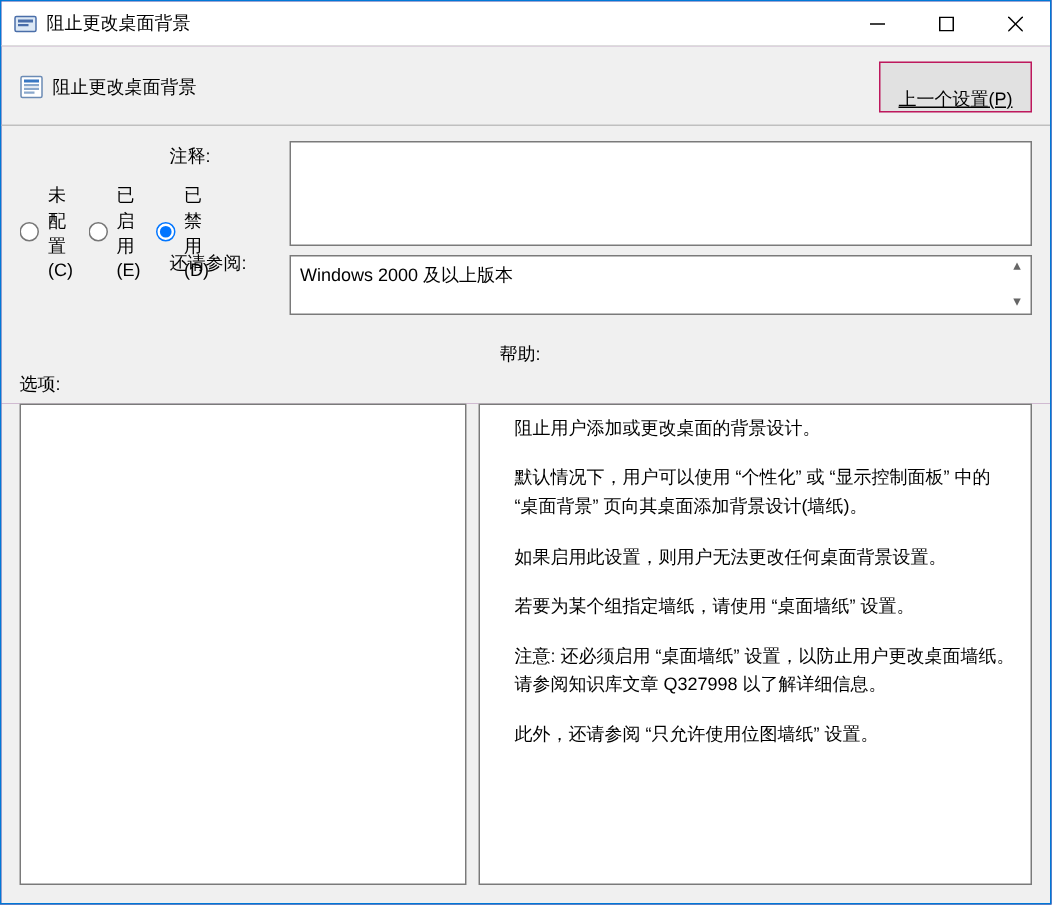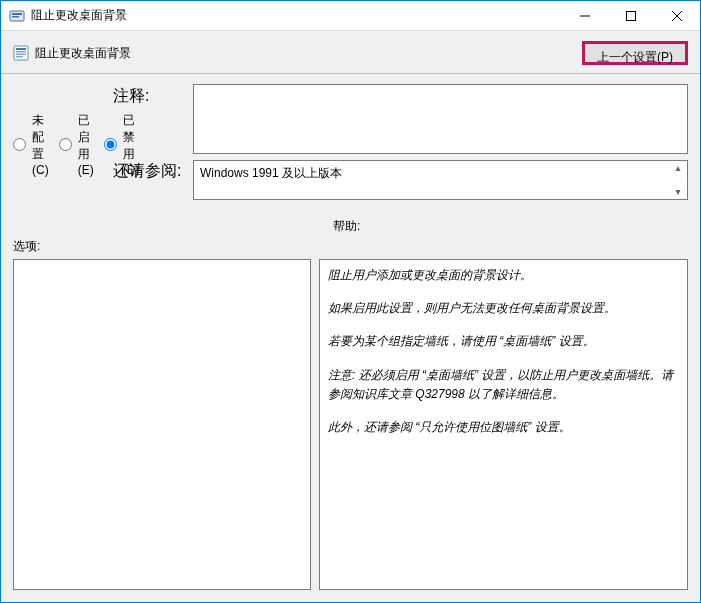--- a/index.html
+++ b/index.html
@@ -60,27 +60,28 @@
     margin-right: 6px;
     display: inline-flex;
   }
   .header .policy-name {
     font-size: 12px;
     flex: 0 0 auto;
   }
   .header .spacer { flex: 1; }
   .nav-btn {
     height: 24px;
-    padding: 5px 12px;
+    padding: 16px 12px;
     margin-left: 8px;
     background: #e1e1e1;
-    border: 3px solid #be185d;
+    border: 1px solid #be185d;
     font-size: 12px;
     font-family: inherit;
     cursor: default;
+    text-decoration: underline;
   }
 
   
   .config-area {
     display: flex;
     padding: 10px 12px 6px 12px;
     gap: 10px;
     background: #f0f0f0;
   }
   .radio-col {
@@ -98,21 +99,21 @@
   }
   .radio-row input { margin: 0 2px 0 0; }
 
   .label-col {
     width: 70px;
     display: flex;
     flex-direction: column;
     justify-content: flex-start;
     gap: 54px;
     padding-top: 2px;
-    font-size: 16px;
+    font-size: 12px;
     text-align: left;
   }
 
   .field-col {
     flex: 1;
     display: flex;
     flex-direction: column;
     gap: 6px;
   }
   .comment-box {
@@ -166,21 +167,21 @@
   .panel {
     background: #fff;
     border: 1px solid #7a7a7a;
     padding: 6px 8px;
     overflow: auto;
     font-size: 12px;
     line-height: 1.6;
   }
   .panel.options { width: 298px; }
   .panel.help { flex: 1; }
-  .help p { margin: 0 0 14px 0; font-style: italic; }
+  .help p { margin: 0 0 14px 15px; }
 
   svg { display: block; }
 </style>
 </head>
 <body>
 
 <div class="window">
 
   <div class="titlebar">
     <span class="app-icon">
@@ -242,36 +243,37 @@
     </div>
 
     <div class="label-col">
       <span>注释:</span>
       <span>还请参阅:</span>
     </div>
 
     <div class="field-col">
       <div class="comment-box"></div>
       <div class="platform-box">
-        <span>Windows 1991 及以上版本</span>
+        <span>Windows 2000 及以上版本</span>
         <span class="scroll-hint up">▴</span>
         <span class="scroll-hint down">▾</span>
       </div>
     </div>
   </div>
 
   <div class="section-labels">
     <span class="lbl-options">选项:</span>
     <span class="lbl-help">帮助:</span>
   </div>
 
   <div class="panels">
     <div class="panel options"></div>
     <div class="panel help">
       <p>阻止用户添加或更改桌面的背景设计。</p>
+      <p>默认情况下，用户可以使用 “个性化” 或 “显示控制面板” 中的 “桌面背景” 页向其桌面添加背景设计(墙纸)。</p>
       <p>如果启用此设置，则用户无法更改任何桌面背景设置。</p>
       <p>若要为某个组指定墙纸，请使用 “桌面墙纸” 设置。</p>
       <p>注意: 还必须启用 “桌面墙纸” 设置，以防止用户更改桌面墙纸。请参阅知识库文章 Q327998 以了解详细信息。</p>
       <p>此外，还请参阅 “只允许使用位图墙纸” 设置。</p>
     </div>
   </div>
 
 </div>
 
 </body></html>

